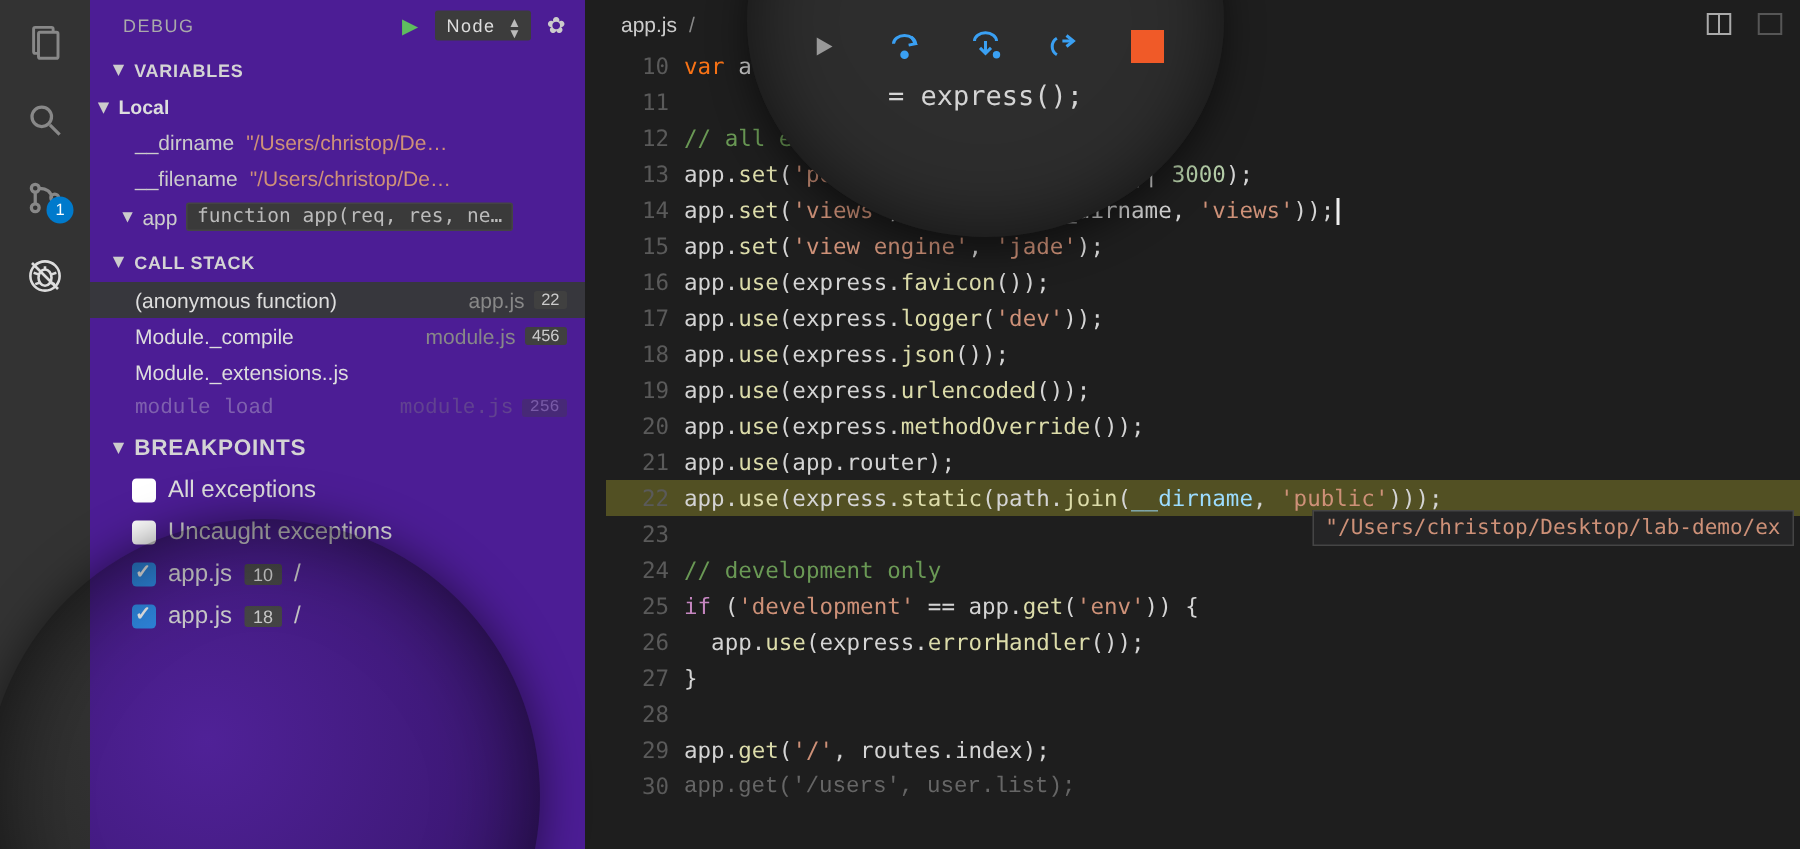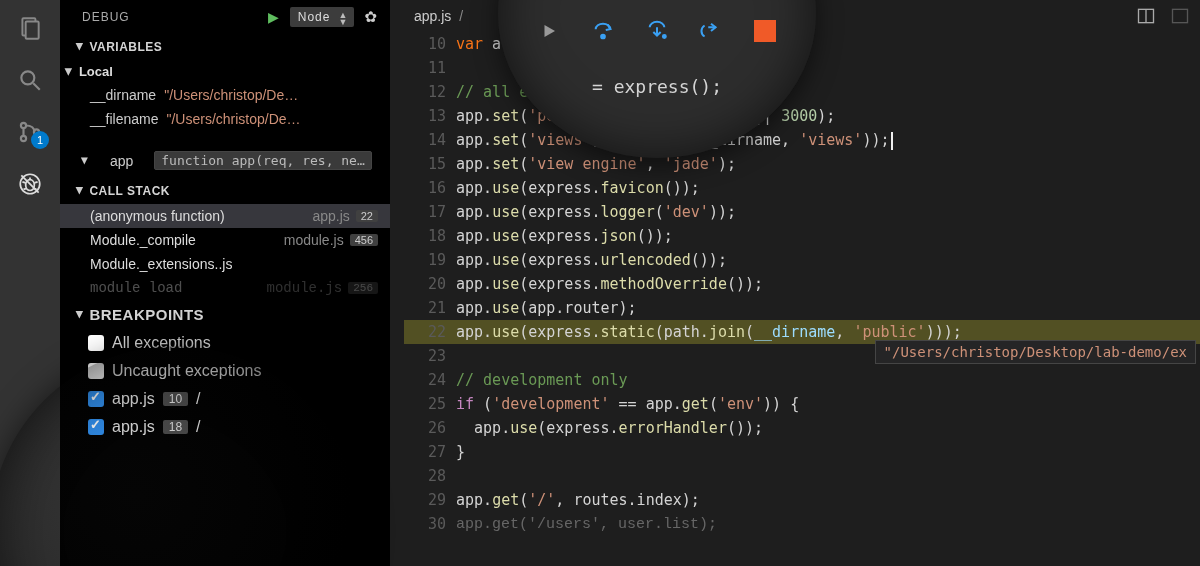--- a/index.html
+++ b/index.html
@@ -20,21 +20,21 @@
   }
   .activity-item { width: 28px; height: 28px; display:flex; align-items:center; justify-content:center; cursor:pointer; }
   .activity-item svg { width: 26px; height: 26px; }
   .badge {
     position: absolute; margin-left: 20px; margin-top: 16px;
     background: #007acc; color:#fff; border-radius: 50%;
     width: 18px; height: 18px; font-size: 11px; display:flex; align-items:center; justify-content:center;
   }
   .side-panel {
     width: 330px; height: 100%;
-    background: #000000;
+    background: #4c1d95;
     display:flex; flex-direction:column;
     font-size: 13px;
   }
   .debug-header {
     display:flex; align-items:center; gap:10px;
     padding: 8px 12px 8px 22px;
     color: #aaaaaa;
     font-size: 12px; letter-spacing: 1px;
   }
   .play-small { color:#5fbd5f; font-size:14px; }
@@ -52,21 +52,21 @@
     cursor:pointer;
   }
   .tw { font-size:9px; color:#ccc; transform: rotate(90deg); display:inline-block; }
   .var-row, .stack-row {
     display:flex; align-items:center; gap:8px;
     padding: 4px 10px 4px 30px;
     font-size: 14px; color:#cccccc;
   }
   .var-row .val { color:#ce9178; white-space:nowrap; overflow:hidden; text-overflow:ellipsis; }
   .local-hdr { padding-left: 22px; display:flex; align-items:center; gap:6px; font-size:13px; font-weight:bold; color:#ddd;}
-  .app-row { padding-left: 22px; display:flex; align-items:center; gap:21px; font-size:14px;margin-top:16px;}
+  .app-row { padding-left: 22px; display:flex; align-items:center; gap:6px; font-size:14px;}
   .fn-box { background:#3a3a3a; border:1px solid #444; color:#bbb; padding:1px 6px; border-radius:2px; font-family:monospace; font-size:13px; white-space:nowrap; overflow:hidden; }
   .stack-row { justify-content:space-between; padding-right:12px;}
   .stack-left { color:#ddd; }
   .stack-right { display:flex; align-items:center; gap:6px; color:#888;}
   .linebadge { background:#404040; color:#ccc; font-size:11px; padding:0 5px; border-radius:2px;}
   .stack-row.active { background:#37373d; }
   .bp-row { display:flex; align-items:center; gap:8px; padding:5px 10px 5px 28px; font-size:16px; color:#ddd;}
   .cb { width:16px; height:16px; border-radius:3px; background:#fff; display:inline-block; position:relative;}
   .cb.checked { background:#2f8fef; }
   .cb.checked::after { content:"✓"; color:#fff; position:absolute; left:2px; top:-2px; font-size:13px; font-weight:bold;}
@@ -104,21 +104,21 @@
     position:absolute; left:498px; top:-130px; width:318px; height:288px;
     border-radius:50%; background:#2d2d2d;
     box-shadow: inset 0 0 50px rgba(0,0,0,0.6), 0 8px 24px rgba(0,0,0,0.5);
     z-index:20; overflow:hidden;
     display:flex; flex-direction:column; align-items:center; justify-content:flex-start;
     padding-top:150px;
   }
   .dbg-icons { display:flex; gap:32px; align-items:center; }
   .dbg-icons span { width:22px; height:22px; display:flex; align-items:center; justify-content:center; cursor:pointer;}
   .dbg-stop { width:14px; height:14px; background:#f05a28; }
-  .expr-line { margin-top:34px; color:#d4d4d4; font-family:monospace; font-size:18px;}
+  .expr-line { margin-top:12px; color:#d4d4d4; font-family:monospace; font-size:18px;}
   .corner-icons { position:absolute; right:10px; top:6px; display:flex; gap:14px; color:#aaa; z-index:10;}
   .corner-icons svg { width:20px; height:20px; }
   .cursor-bar { border-right: 2px solid #eee; margin-left:1px; height:18px; display:inline-block; vertical-align:middle;}
   .fade-bottom { color:#666;font-family:Liberation Mono, monospace; }
 </style>
 </head>
 <body>
 
 <div class="activity-bar">
   <div class="activity-item">

